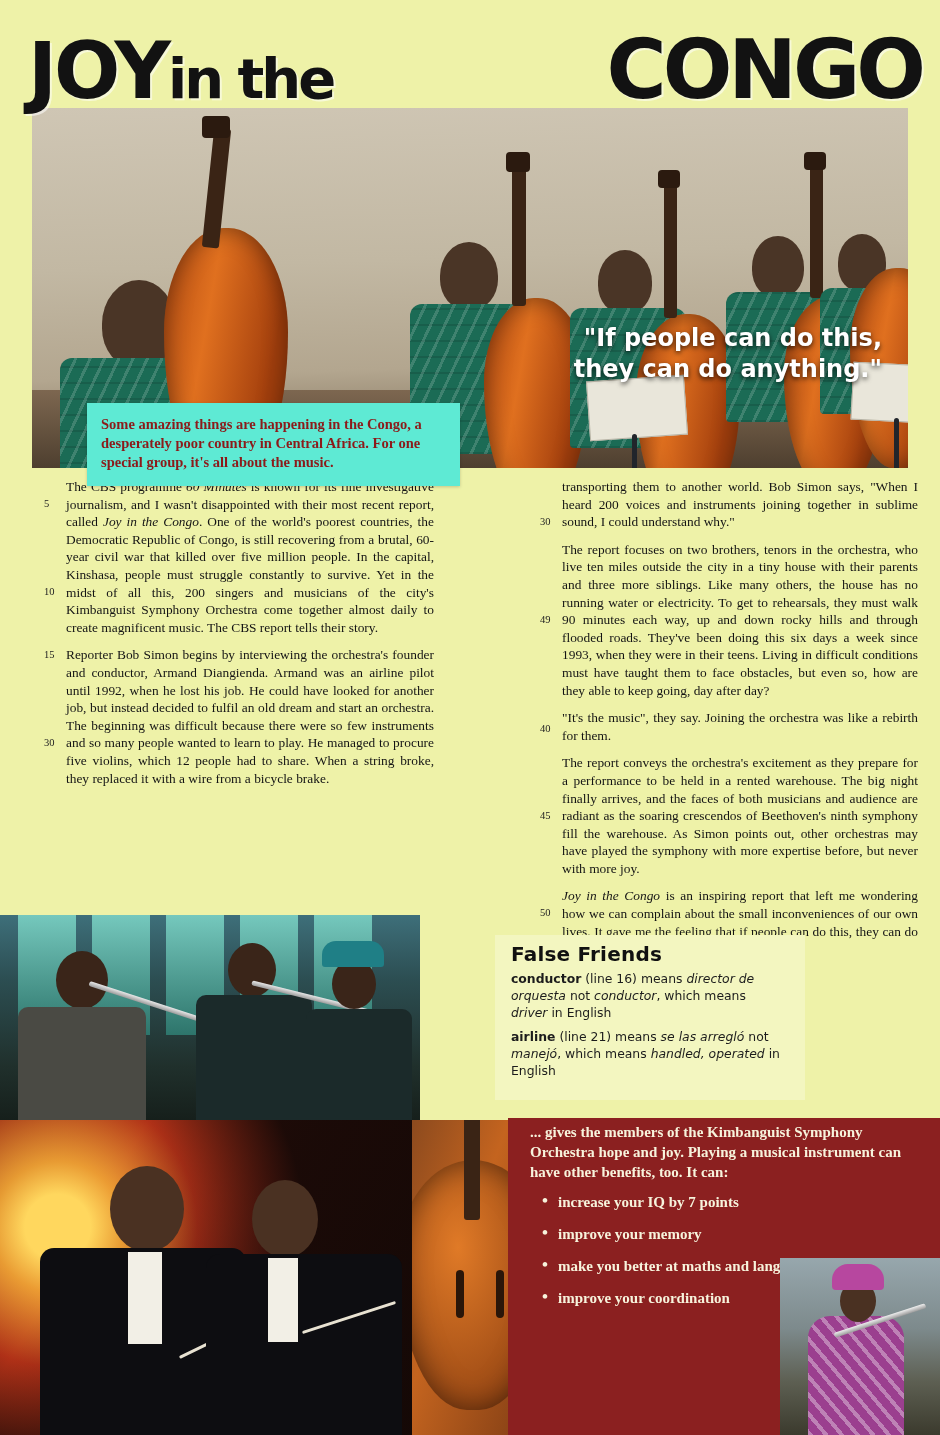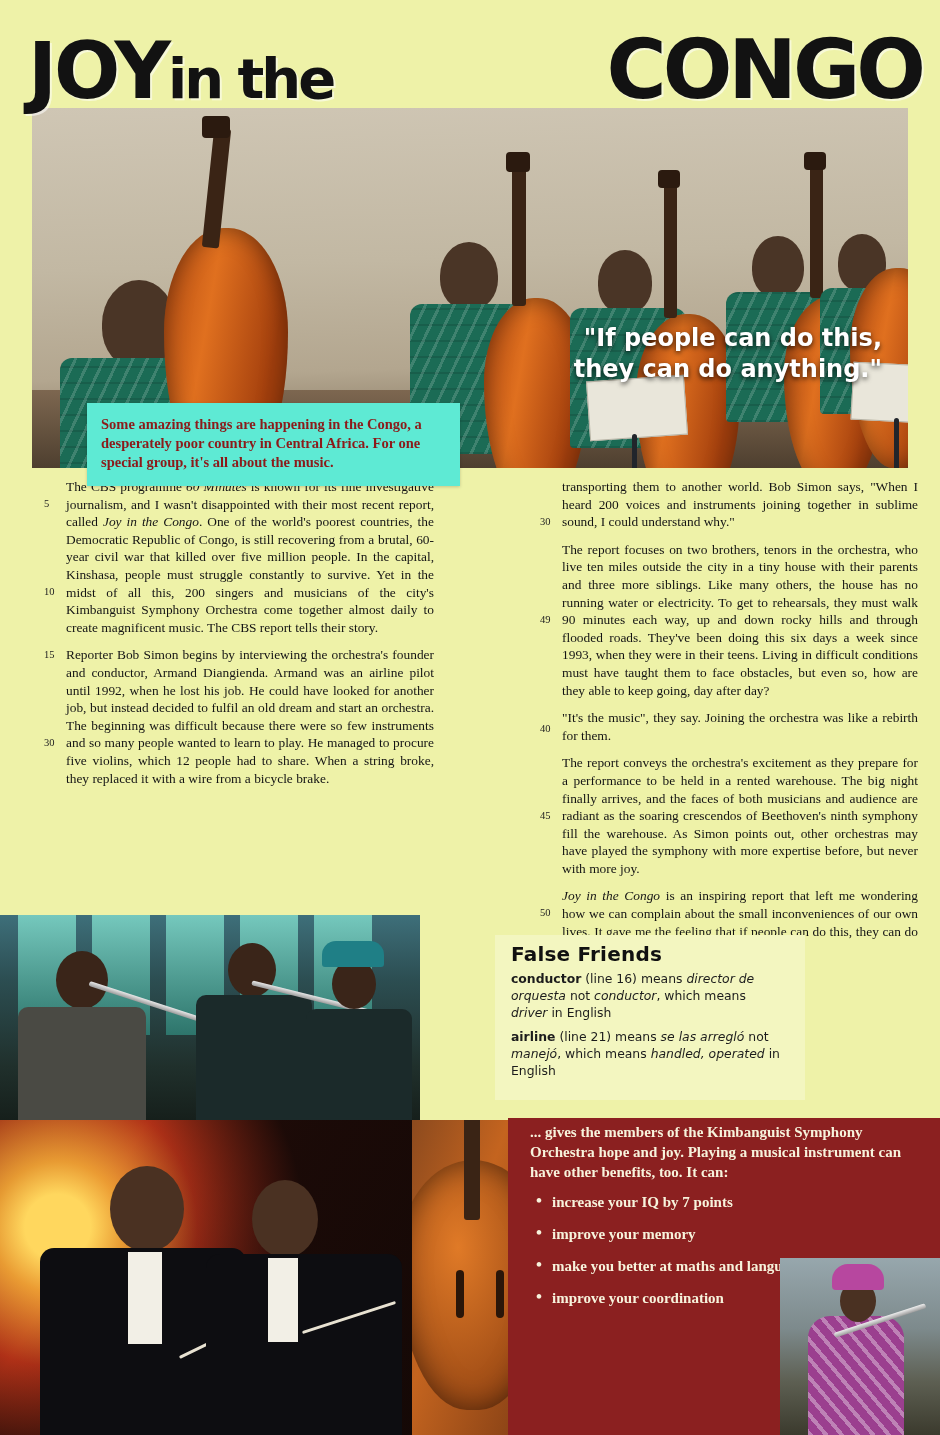--- a/index.html
+++ b/index.html
@@ -208,21 +208,21 @@
     letter-spacing:-1px;
   }
   .music .intro{
     margin:4px 0 10px 0;padding:0 16px 0 22px;
     font-family:"Liberation Serif", serif;
     font-weight:bold;
     font-size:15px;
     line-height:20px;
     color:#f7f3dc;
   }
-  .music ul{margin:0;padding:0 16px 0 44px;list-style:none;}
+  .music ul{margin:6px;padding:0 16px 0 44px;list-style:none;}
   .music li{
     position:relative;
     font-family:"Liberation Serif", serif;
     font-weight:bold;
     font-size:15px;
     line-height:20px;
     color:#f7f3dc;
     margin-bottom:12px;
   }
   .music li:before{

